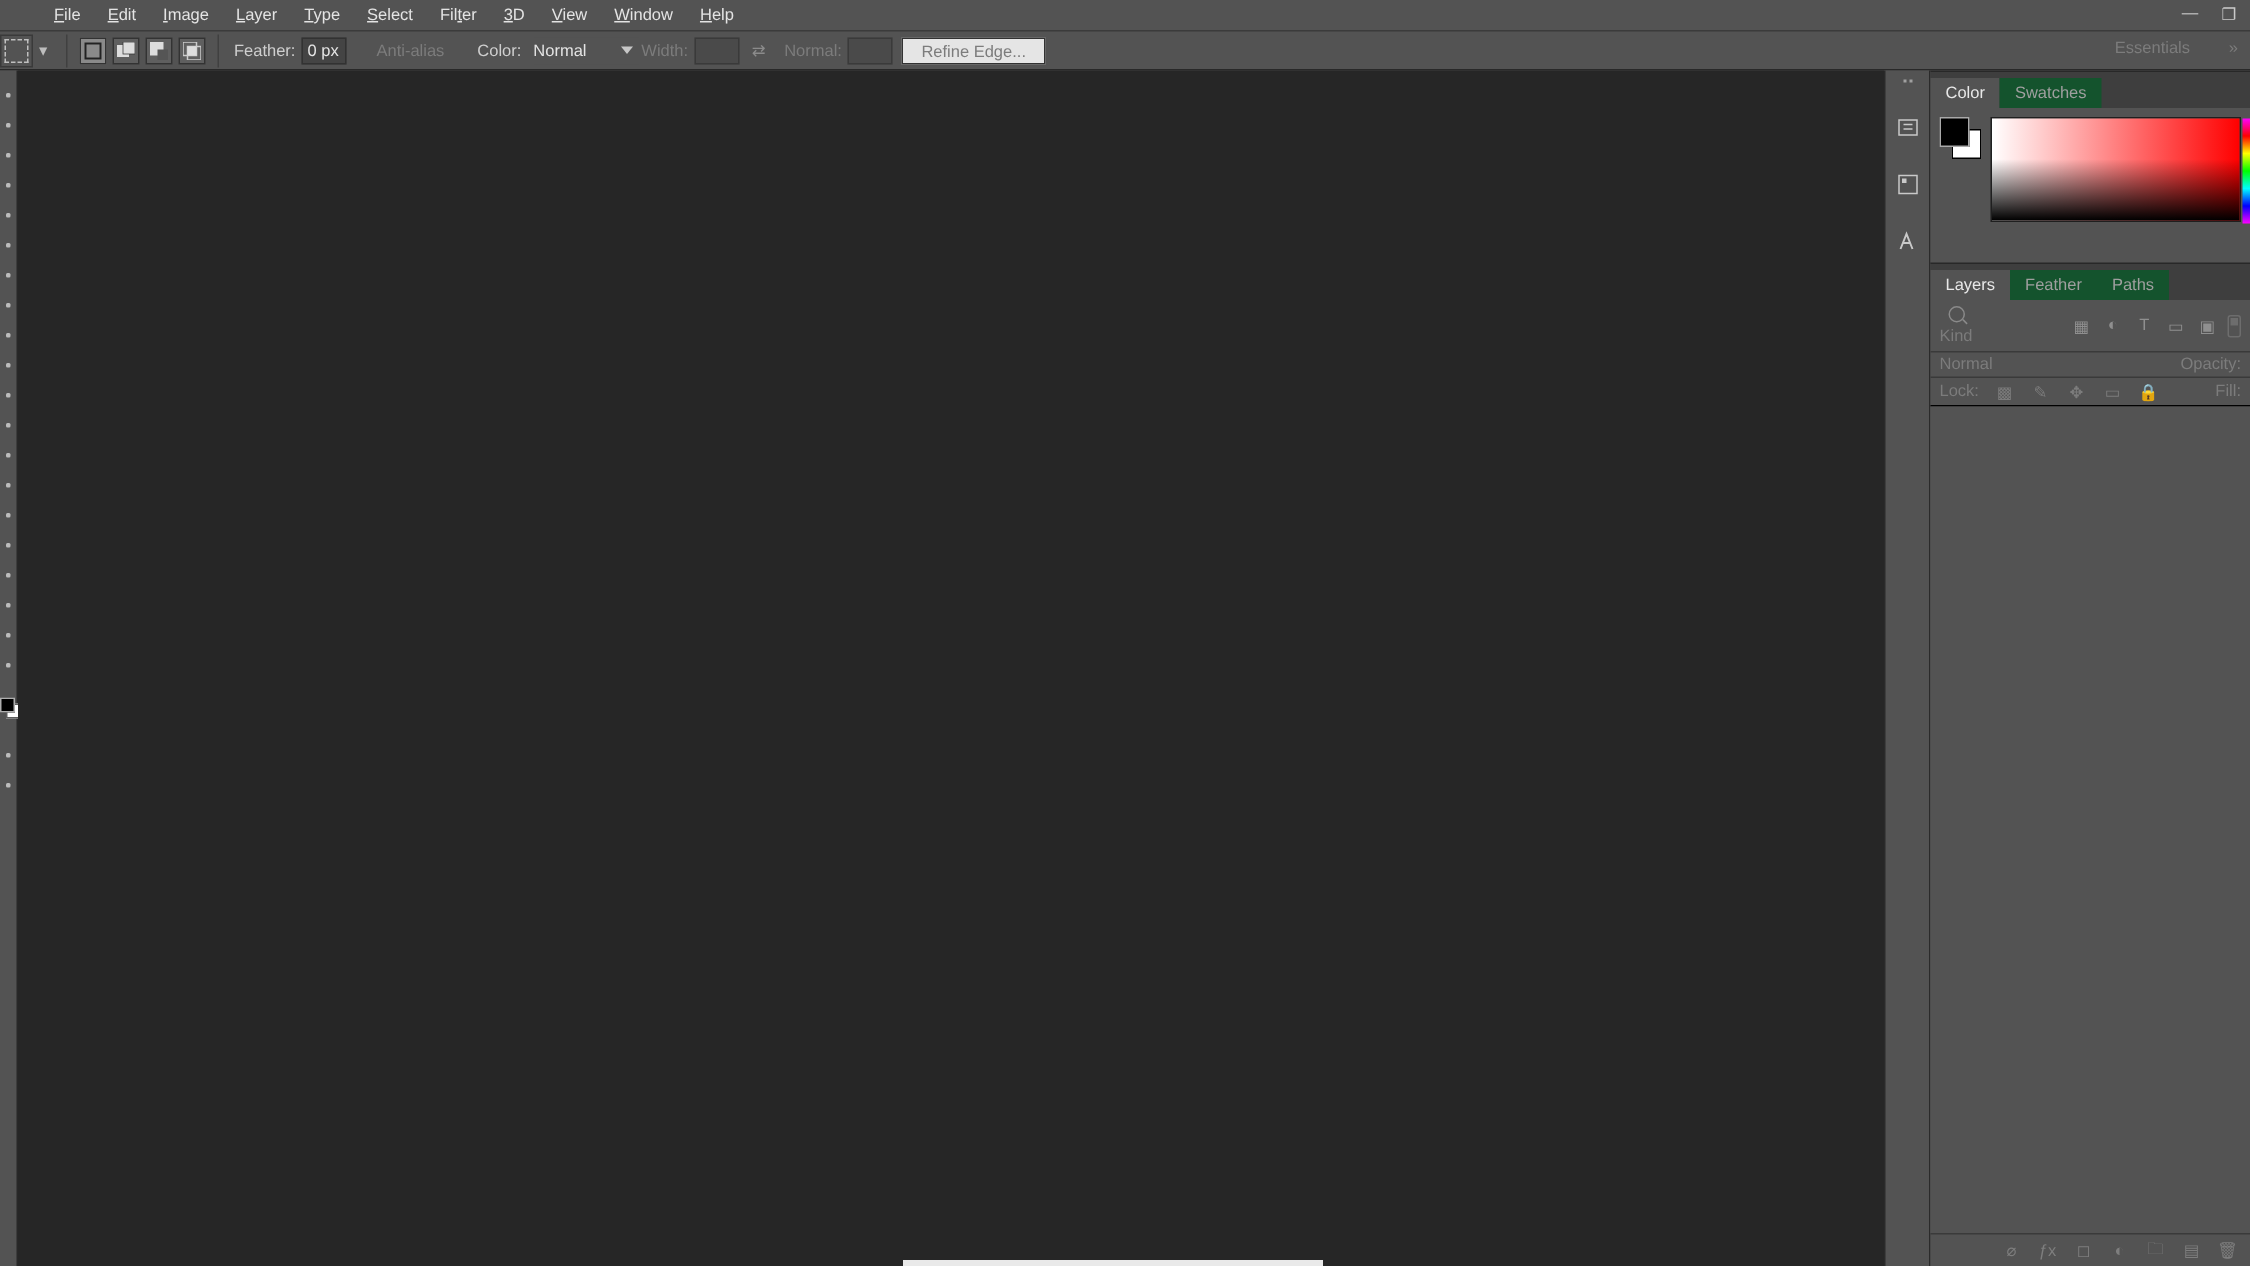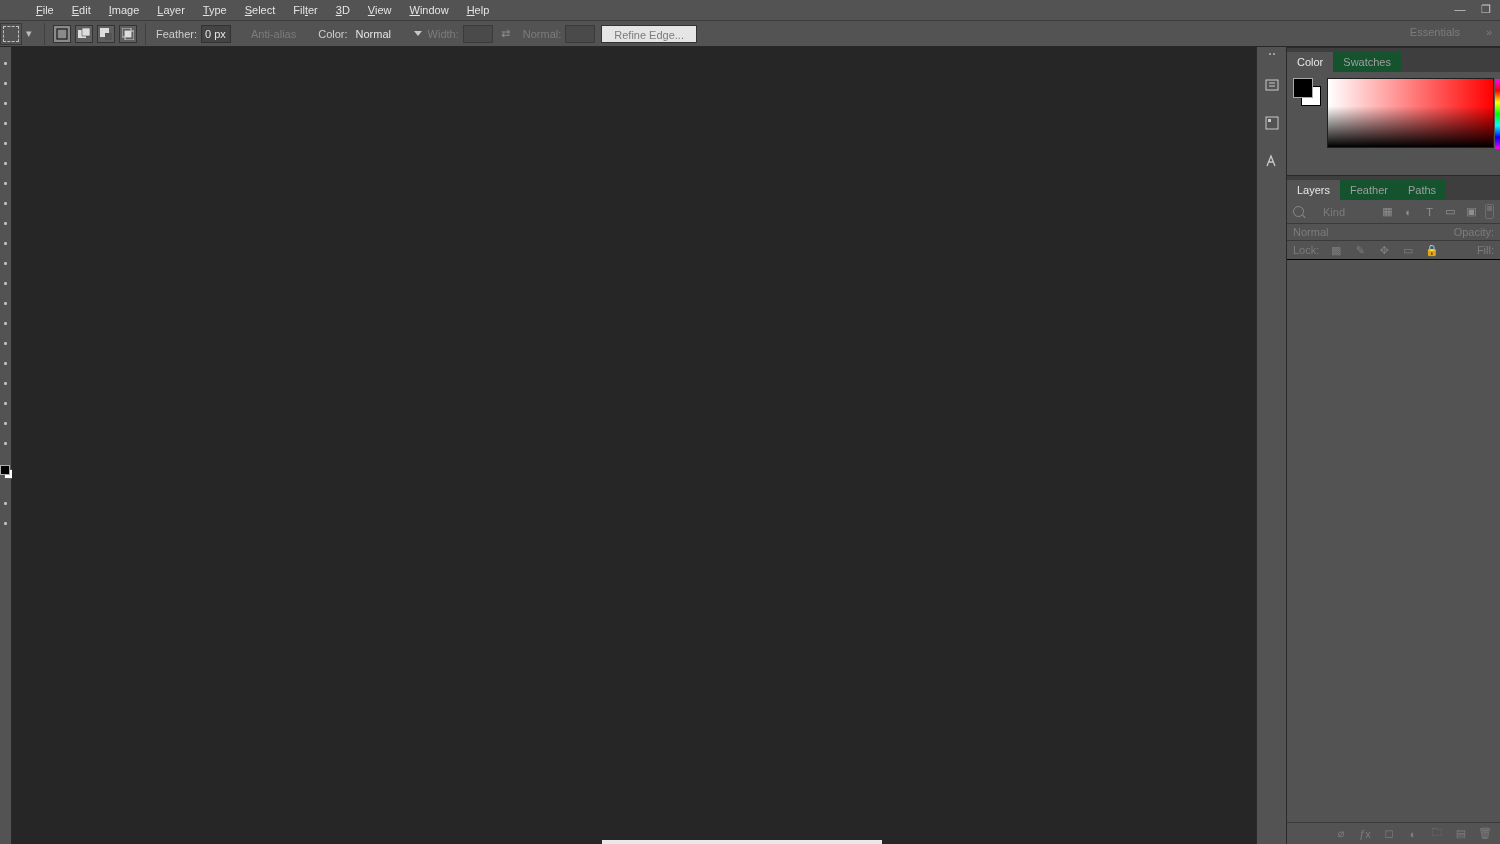--- a/index.html
+++ b/index.html
@@ -66,21 +66,21 @@
 .color-swatch .fg{position:absolute;width:20px;height:20px;background:#000;border:1px solid #a9a9a9;left:0;top:0;}
 .color-picker{flex:1;height:70px;position:relative;border:1px solid #1f1f1f;}
 .picker-sv{position:absolute;inset:0;background:
   linear-gradient(to top, #000, rgba(0,0,0,0) 60%),
   linear-gradient(to right, #fff, #ff0000);}
 .picker-hue{position:absolute;right:-12px;top:0;width:10px;height:70px;background:linear-gradient(to bottom,#ff00ff,#ff0000,#ffff00,#00ff00,#00ffff,#0000ff,#ff00ff);}
 
 
 .layers-body{flex:1;display:flex;flex-direction:column;background:#535353;}
 .layers-filter{display:flex;align-items:center;padding:4px 6px;gap:6px;border-bottom:1px solid #3a3a3a;}
-.lf-search{display:flex;align-items:center;gap:19px;}
+.lf-search{display:flex;align-items:center;gap:3px;flex-direction:column;}
 .lf-search .mag{width:11px;height:11px;border:1px solid #8a8a8a;border-radius:50%;position:relative;}
 .lf-search .mag::after{content:"";position:absolute;width:4px;height:1px;background:#8a8a8a;right:-3px;bottom:-1px;transform:rotate(45deg);}
 .lf-kind{color:#7c7c7c;}
 .lf-spacer{flex:1;}
 .lf-icn{width:15px;height:15px;display:flex;align-items:center;justify-content:center;color:#8f8f8f;}
 .lf-switch{width:9px;height:15px;border:1px solid #6d6d6d;border-radius:2px;position:relative;}
 .lf-switch::after{content:"";position:absolute;top:1px;left:1px;right:1px;height:5px;background:#6d6d6d;}
 .layers-mode{display:flex;align-items:center;padding:2px 6px;gap:6px;color:#7c7c7c;border-bottom:1px solid #3a3a3a;}
 .layers-mode .blend{flex:1;}
 .layers-lock{display:flex;align-items:center;padding:2px 6px;gap:10px;color:#7c7c7c;border-bottom:1px solid #000000;}

